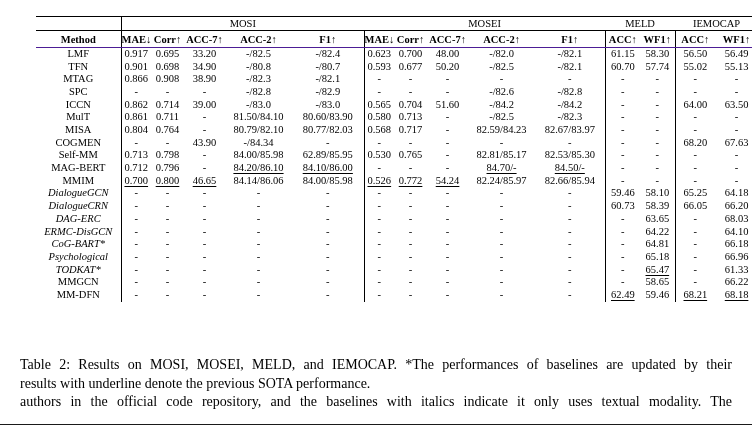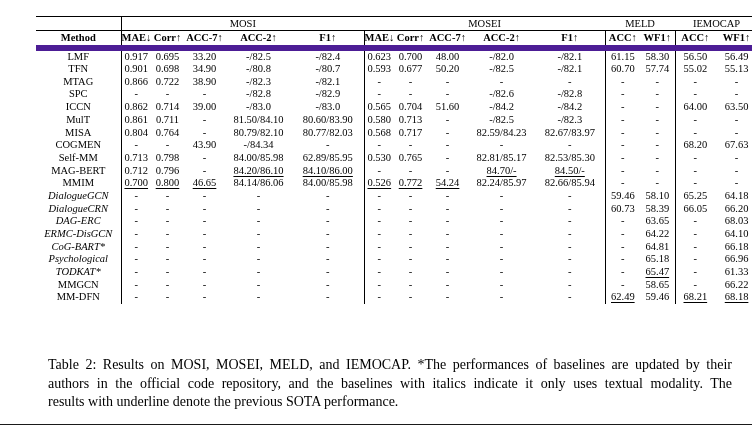--- a/index.html
+++ b/index.html
@@ -29,42 +29,42 @@
     font-size: 10.5px;
     font-weight: normal;
   }
   tr.group-row th {
     border-top: 1.6px solid #000;
     border-bottom: 1px solid #000;
     height: 14px;
     font-size: 10.5px;
   }
   tr.colhead-row th {
-    border-bottom: 6px solid #4c1d95;
+    border-bottom: 1px solid #4c1d95;
     height: 17px;
     font-weight: bold;
   }
   tbody td {
     height: 12.7px;
     line-height: 12.5px;
   }
   tbody tr.last td { border-bottom: 1.6px solid #000; }
   .vr { border-right: 1px solid #000; }
   tr.style-italic td.method { font-style: italic; }
   tr.style-bold td { font-weight: bold; }
   .u { text-decoration: underline; text-underline-offset: 2px; }
   .caption {
     position: absolute;
     left: 20px;
     top: 356px;
     width: 712px;
     font-size: 14px;
     line-height: 18.6px;
   }
-  .caption .cap-line { text-align: justify; margin-left: 28px; }
+  .caption .cap-line { text-align: justify; }
   .caption .cap-line.just { text-align-last: justify; }
   .bottom-rule {
     position: absolute;
     left: 0;
     bottom: 0;
     width: 752px;
     height: 1px;
     background: #1a1a1a;
   }
 </style>
@@ -148,21 +148,21 @@
           <td>-/82.5</td>
           <td class="vr">-/82.1</td>
           <td>60.70</td>
           <td class="vr">57.74</td>
           <td>55.02</td>
           <td>55.13</td>
         </tr>
         <tr class="style-normal">
           <td class="method vr">MTAG</td>
           <td>0.866</td>
-          <td>0.722</td>
+          <td>0.908</td>
           <td>38.90</td>
           <td>-/82.3</td>
           <td class="vr">-/82.1</td>
           <td>-</td>
           <td>-</td>
           <td>-</td>
           <td>-</td>
           <td class="vr">-</td>
           <td>-</td>
           <td class="vr">-</td>
@@ -456,18 +456,18 @@
           <td><span class="u">62.49</span></td>
           <td class="vr">59.46</td>
           <td><span class="u">68.21</span></td>
           <td><span class="u">68.18</span></td>
         </tr>
       </tbody>
   </table>
 
   <div class="caption">
     <div class="cap-line just">Table 2: Results on MOSI, MOSEI, MELD, and IEMOCAP. *The performances of baselines are updated by their</div>
+    <div class="cap-line">results with underline denote the previous SOTA performance.</div>
     <div class="cap-line just">authors in the official code repository, and the baselines with italics indicate it only uses textual modality. The</div>
-    <div class="cap-line">results with underline denote the previous SOTA performance.</div>
   </div>
 
   <div class="bottom-rule"></div>
 </div>
 
 </body></html>

